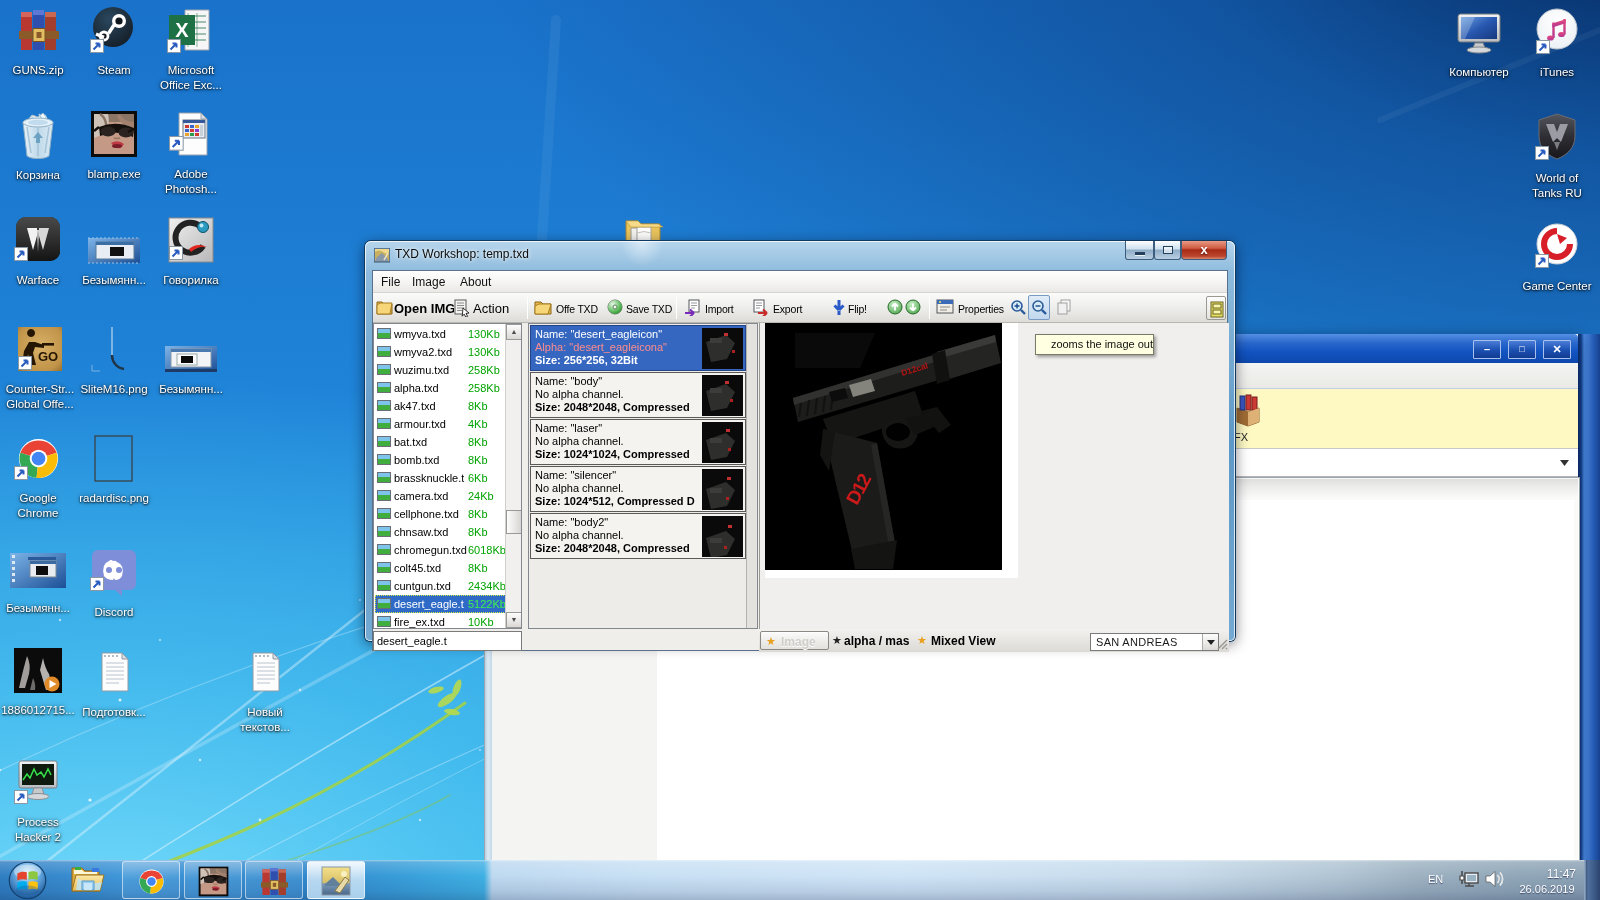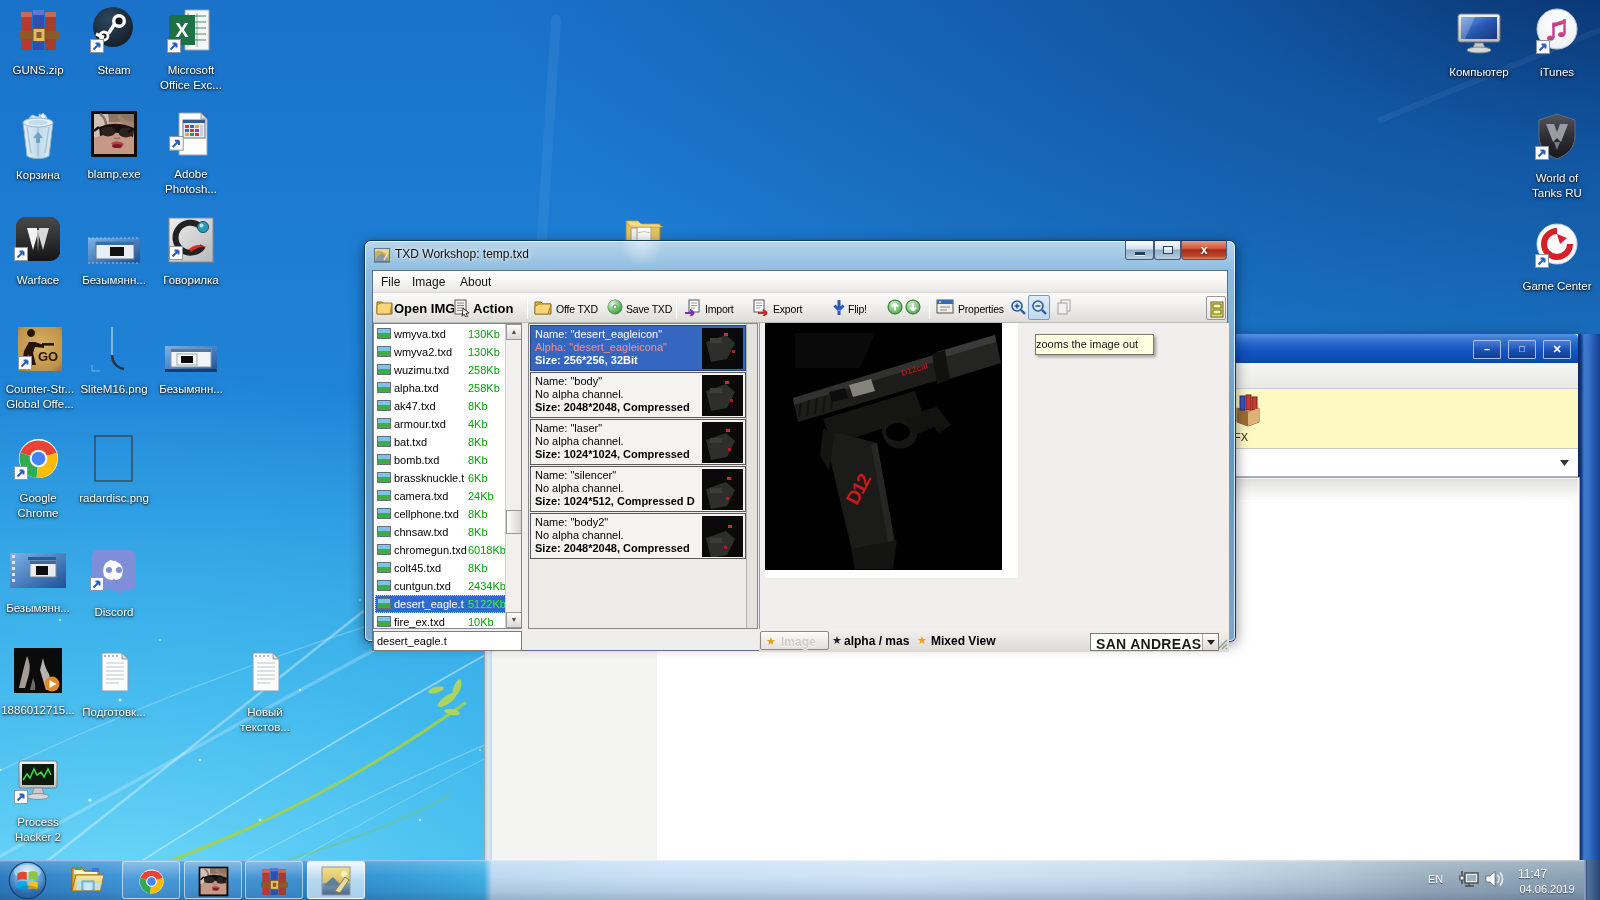--- a/index.html
+++ b/index.html
@@ -580,21 +580,21 @@
             <path d="M1,5 l3,-2 h12 l-2,11 h-13 z" fill="#f6d678" stroke="#a87f20"></path>
           </svg>
    <div class="abs" style="left:21px;top:8px;font-size:13px;font-weight:bold;width:60px;overflow:hidden;white-space:nowrap">Open IMG</div>
    <svg class="abs" style="left:81px;top:6px" width="17" height="18" viewBox="0 0 17 18">
             <rect x="1" y="1" width="11" height="14" fill="#f4f4f2" stroke="#5a5a58"></rect>
             <g stroke="#8a8a88">
               <path d="M3,4 h7 M3,6.5 h7 M3,9 h7 M3,11.5 h5"></path>
             </g>
             <path d="M9,9 l6,5 -3,.4 1.6,3 -1.8,.8 -1.6,-3 -2,2 z" fill="#fff" stroke="#000" stroke-width=".8"></path>
           </svg>
-   <div class="abs" style="left:100px;top:8px;font-size:13px;font-weight:bold">Action</div>
+   <div class="abs" style="left:100px;top:8px;font-size:13px;font-weight:normal">Action</div>
    <div class="tsep" style="left:154px"></div>
    <svg class="abs" style="left:161px;top:7px" width="18" height="15" viewBox="0 0 18 15">
             <path d="M1,2 h6 l2,2 h8 v10 h-16 z" fill="#e8b84a" stroke="#8a6518"></path>
             <path d="M1,6 l4,-2 h12 l-3,10 h-13 z" fill="#f6d678" stroke="#a87f20"></path>
           </svg>
    <div class="tli" style="left:183px">Offe TXD</div>
    <svg class="abs" style="left:234px;top:6px" width="16" height="16" viewBox="0 0 16 16">
             <circle cx="8" cy="8" r="7" fill="#d8d8d4" stroke="#6a6a66"></circle>
             <circle cx="8" cy="8" r="7" fill="url(#cdg)"></circle>
             <defs>
@@ -866,39 +866,39 @@
   <div class="bbar">
    <div class="abs" style="left:1px;top:2px;width:69px;height:19px;background:linear-gradient(180deg,#fbfbfa,#e2e1dd);border:1px solid #8a8984;border-radius:2px;box-shadow:inset 0 1px 0 #fff">
      <span style="position:absolute;left:5px;top:3px;color:#e8a020;font-size:11px">★</span>
      <span style="position:absolute;left:20px;top:3px;font-size:12px;font-weight:bold;color:#cfcecb;text-shadow:0 1px 0 #fff">Image</span>
    </div>
    <span class="abs" style="left:73px;top:5px;color:#222;font-size:11px">★</span>
    <div class="btab" style="left:85px;top:5px">alpha / mas</div>
    <span class="abs" style="left:158px;top:5px;color:#e8a020;font-size:11px">★</span>
    <div class="btab" style="left:172px;top:5px">Mixed View</div>
    <div class="abs" style="left:331px;top:4px;width:129px;height:18px;background:#fff;border:1px solid #7a7a7a">
-     <div class="abs" style="left:5px;top:2px;font-size:14px;font-weight:bold;color:#1a1a1a;letter-spacing:.3px">SAN ANDREAS</div>
+     <div class="abs" style="left:5px;top:2px;font-size:11px;font-weight:normal;color:#1a1a1a;letter-spacing:.3px">SAN ANDREAS</div>
      <div class="abs" style="left:111px;top:0;width:16px;height:16px;background:linear-gradient(180deg,#fdfdfd,#dcdbd7);border-left:1px solid #aaa">
               <svg class="abs" style="left:4px;top:6px" width="8" height="5">
                 <path d="M0,0 h8 l-4,5 z" fill="#222"></path>
               </svg>
             </div>
    </div>
    <svg class="abs" style="left:458px;top:10px" width="11" height="11">
             <g stroke="#9a9892" stroke-width="1.5">
               <path d="M10,1 L1,10"></path>
               <path d="M10,5 L5,10"></path>
               <path d="M10,9 L9,10"></path>
             </g>
           </svg>
   </div>
  </div>
 </div>
 
-<div class="abs" style="left:1035px;top:334px;width:119px;height:21px;background:#ffffe1;border:1px solid #7a7a68;box-shadow:2px 2px 3px rgba(0,0,0,.35);font-size:11px;color:#111;line-height:19px;text-align:left;z-index:60">zooms the image out</div>
+<div class="abs" style="left:1035px;top:334px;width:119px;height:21px;background:#ffffe1;border:1px solid #7a7a68;box-shadow:2px 2px 3px rgba(0,0,0,.35);font-size:11px;color:#111;line-height:19px;text-align:right;z-index:60">zooms the image out</div>
 
 <div id="tb">
  <svg class="abs" style="left:8px;top:1px" width="39" height="39" viewBox="0 0 40 40">
         <defs>
           <radialGradient id="orb" cx=".5" cy=".3" r=".9">
             <stop offset="0" stop-color="#d8f2fd"></stop>
             <stop offset=".38" stop-color="#64a8e0"></stop>
             <stop offset=".75" stop-color="#1e5c9e"></stop>
             <stop offset="1" stop-color="#123e70"></stop>
           </radialGradient>
@@ -978,17 +978,17 @@
         <rect x="8" y="6" width="9" height="6" fill="#9ab4c4"></rect>
         <path d="M10,14 v3 m-4,0 h9" stroke="#4a4a4a" stroke-width="1.4"></path>
         <path d="M3,2 v5 m0,4 v4" stroke="#4a4a4a" stroke-width="1.6"></path>
         <path d="M1,7 h4 v4 h-4 z" fill="#fff" stroke="#4a4a4a" stroke-width="1.2"></path>
       </svg>
  <svg class="abs" style="left:1485px;top:10px" width="19" height="18" viewBox="0 0 19 18">
         <path d="M1,6 v6 h4 l5,4.5 v-15 l-5,4.5 z" fill="#fff" stroke="#555" stroke-width=".7"></path>
         <path d="M12.5,5 a6,6 0 0 1 0,8 M15,2.5 a9.5,9.5 0 0 1 0,13" stroke="#fff" stroke-width="1.6" fill="none"></path>
         <path d="M12.5,5 a6,6 0 0 1 0,8 M15,2.5 a9.5,9.5 0 0 1 0,13" stroke="#666" stroke-width=".5" fill="none" opacity=".4"></path>
       </svg>
- <div class="tray" style="left:1518px;top:7px;width:58px;text-align:left;font-size:12px">11:47</div>
- <div class="tray" style="left:1512px;top:23px;width:70px;text-align:center;font-size:11px">04.06.2019</div>
+ <div class="tray" style="left:1518px;top:7px;width:58px;text-align:right;font-size:12px">11:47</div>
+ <div class="tray" style="left:1512px;top:23px;width:70px;text-align:center;font-size:11px">26.06.2019</div>
  <div class="abs" style="left:1584px;top:0;width:16px;height:40px;background:linear-gradient(90deg,#2e4a74 0,#52709c 3px,#3d5b88 9px,#27406a 16px);border-left:1px solid #8aa4c4;box-shadow:inset 1px 0 0 rgba(255,255,255,.35)"></div>
 </div>
 </div>
 
 </body></html>

